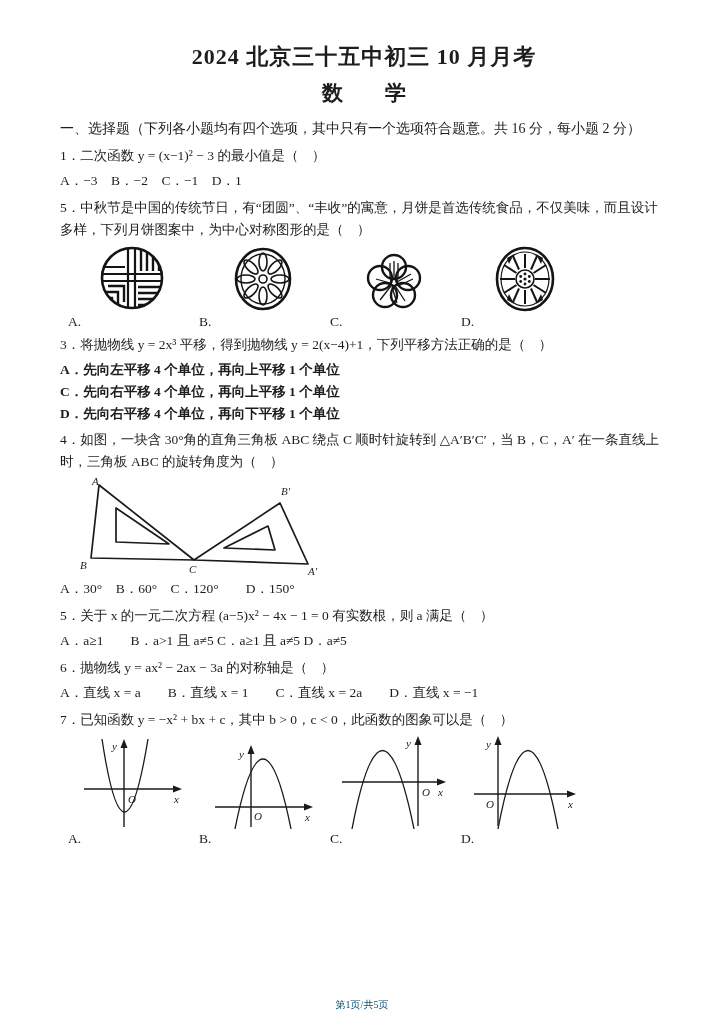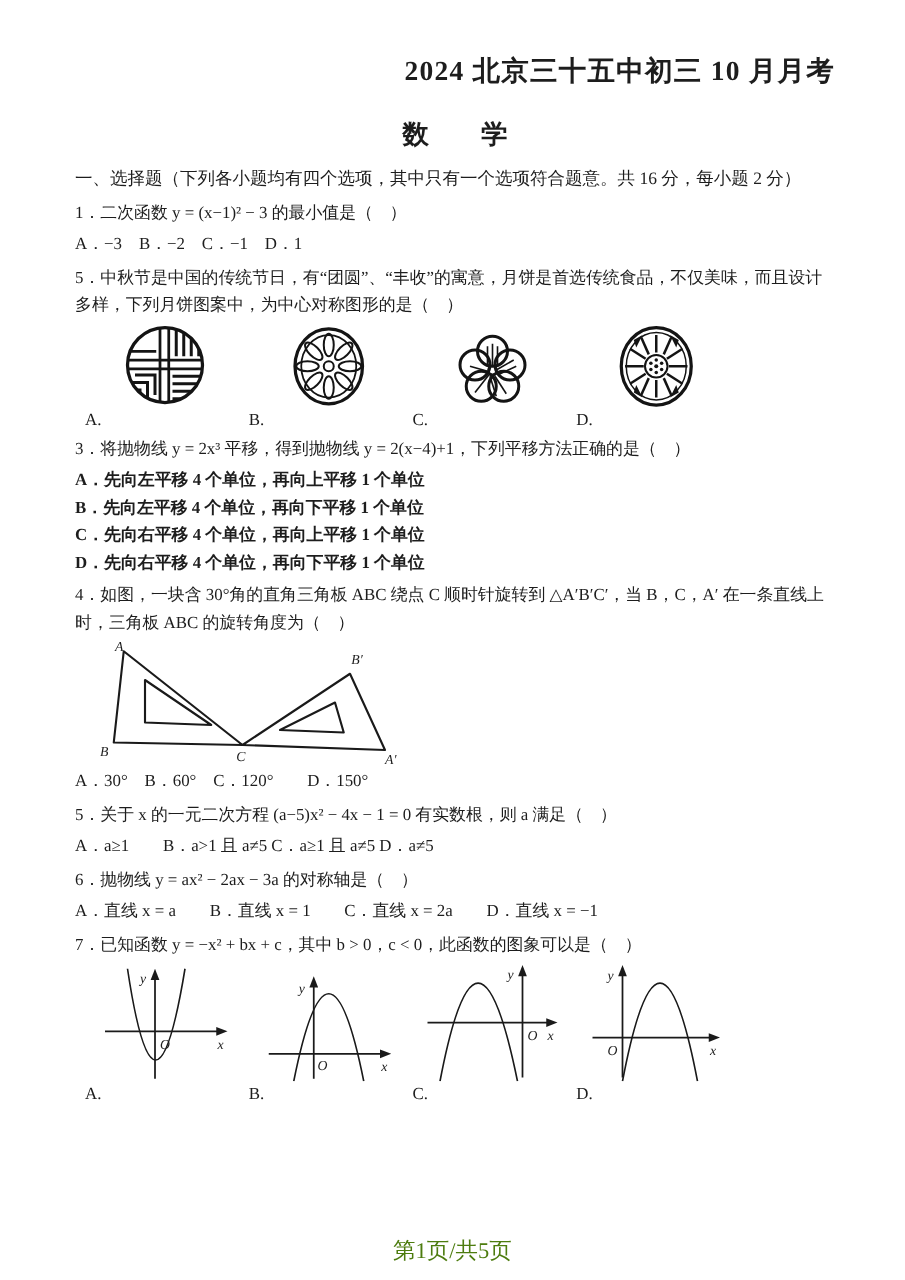--- a/index.html
+++ b/index.html
@@ -3,22 +3,22 @@
 <meta charset="utf-8">
 <style>
   html,body{margin:0;padding:0;background:#ffffff;}
   body{
     width:724px;height:1024px;position:relative;overflow:hidden;
     font-family:"Liberation Serif","DejaVu Serif",serif;
     color:#1d1d1d;
   }
   .page{padding:42px 56px 0 60px;}
   .doc-title{
-    font-size:22px;font-weight:bold;text-align:right;
-    margin:0 0 21px 0;letter-spacing:1px;
+    font-size:22px;font-weight:bold;text-align:center;
+    margin:0 0 7px 0;letter-spacing:1px;
   }
   .subject-title{
     font-size:21px;font-weight:bold;text-align:center;
     margin:0 0 13px 0;
   }
   .section-heading{
     font-size:14px;margin:0 0 7px 0;white-space:pre-wrap;
   }
   .stem{
     font-size:13.5px;line-height:22px;margin:0 0 3px 0;white-space:pre-wrap;
@@ -37,21 +37,21 @@
   }
   .fig-img{align-self:center;}
   .fig-label{
     font-size:13.5px;margin:2px 0 0 2px;
   }
   .q4-figure{margin:2px 0 2px 12px;}
   svg{display:block;}
   .svg-label{font-size:11px;font-style:italic;font-family:"Liberation Serif","DejaVu Serif",serif;fill:#1d1d1d;}
   .footer{
     position:absolute;bottom:12px;left:0;width:100%;
-    text-align:center;font-size:18px;color:#4d7c0f;
+    text-align:center;font-size:10px;color:#0c4a6e;
   }
 </style>
 </head>
 <body>
 
 <div class="page">
 
   <h1 class="doc-title">2024 北京三十五中初三 10 月月考</h1>
   <h2 class="subject-title">数　　学</h2>
 
@@ -168,21 +168,20 @@
           <polygon points="13,54 20,58 15,48"></polygon>
           <polygon points="49,54 42,58 47,48"></polygon>
         </g>
       </svg>
       <span class="fig-label">D.</span>
     </div>
   </div>
 
   <p class="stem">3．将抛物线 y = 2x³ 平移，得到抛物线 y = 2(x−4)+1，下列平移方法正确的是（　）</p>
   <p class="opt-line">A．先向左平移 4 个单位，再向上平移 1 个单位</p>
-  <p class="opt-line">B．先向左平移 4 个单位，再向下平移 1 个单位</p>
   <p class="opt-line">C．先向右平移 4 个单位，再向上平移 1 个单位</p>
   <p class="opt-line" style="margin-bottom:4px">D．先向右平移 4 个单位，再向下平移 1 个单位</p>
 
   <p class="stem">4．如图，一块含 30°角的直角三角板 ABC 绕点 C 顺时针旋转到 △A′B′C′，当 B，C，A′ 在一条直线上时，三角板 ABC 的旋转角度为（　）</p>
 
   <div class="q4-figure">
     <svg width="252" height="100" viewBox="0 0 252 100">
       <g stroke="#1a1a1a" stroke-width="1.7" fill="none" stroke-linejoin="round">
         <path d="M27,9 L19,82 L122,84 Z"></path>
         <path d="M44,32 L44,66 L97,68 Z"></path>

